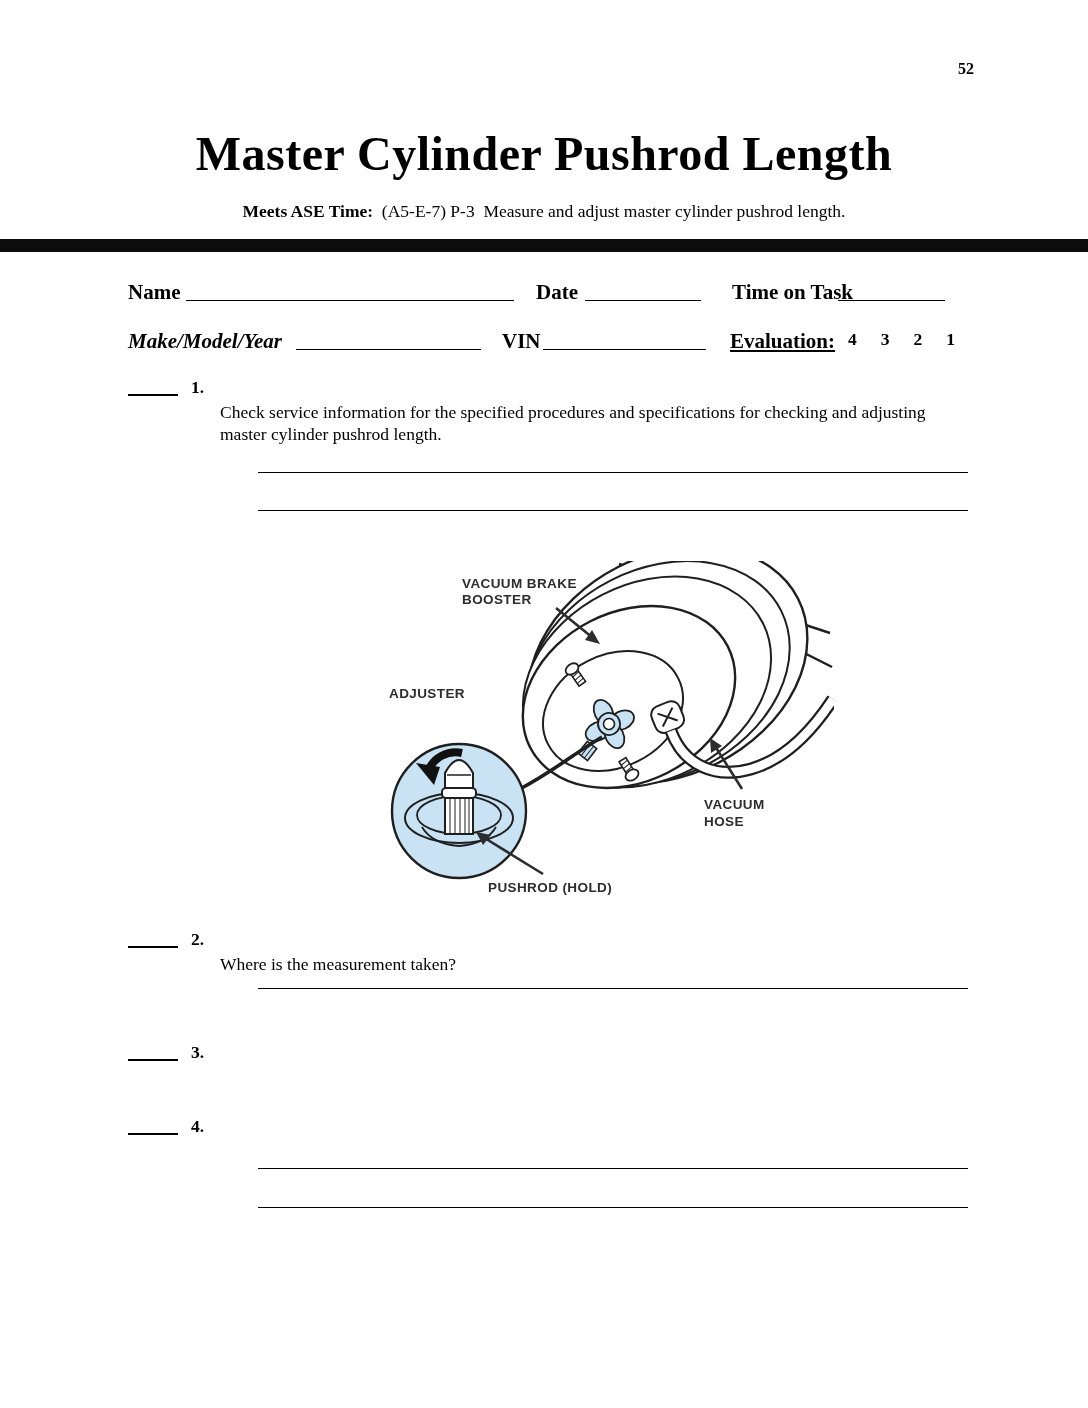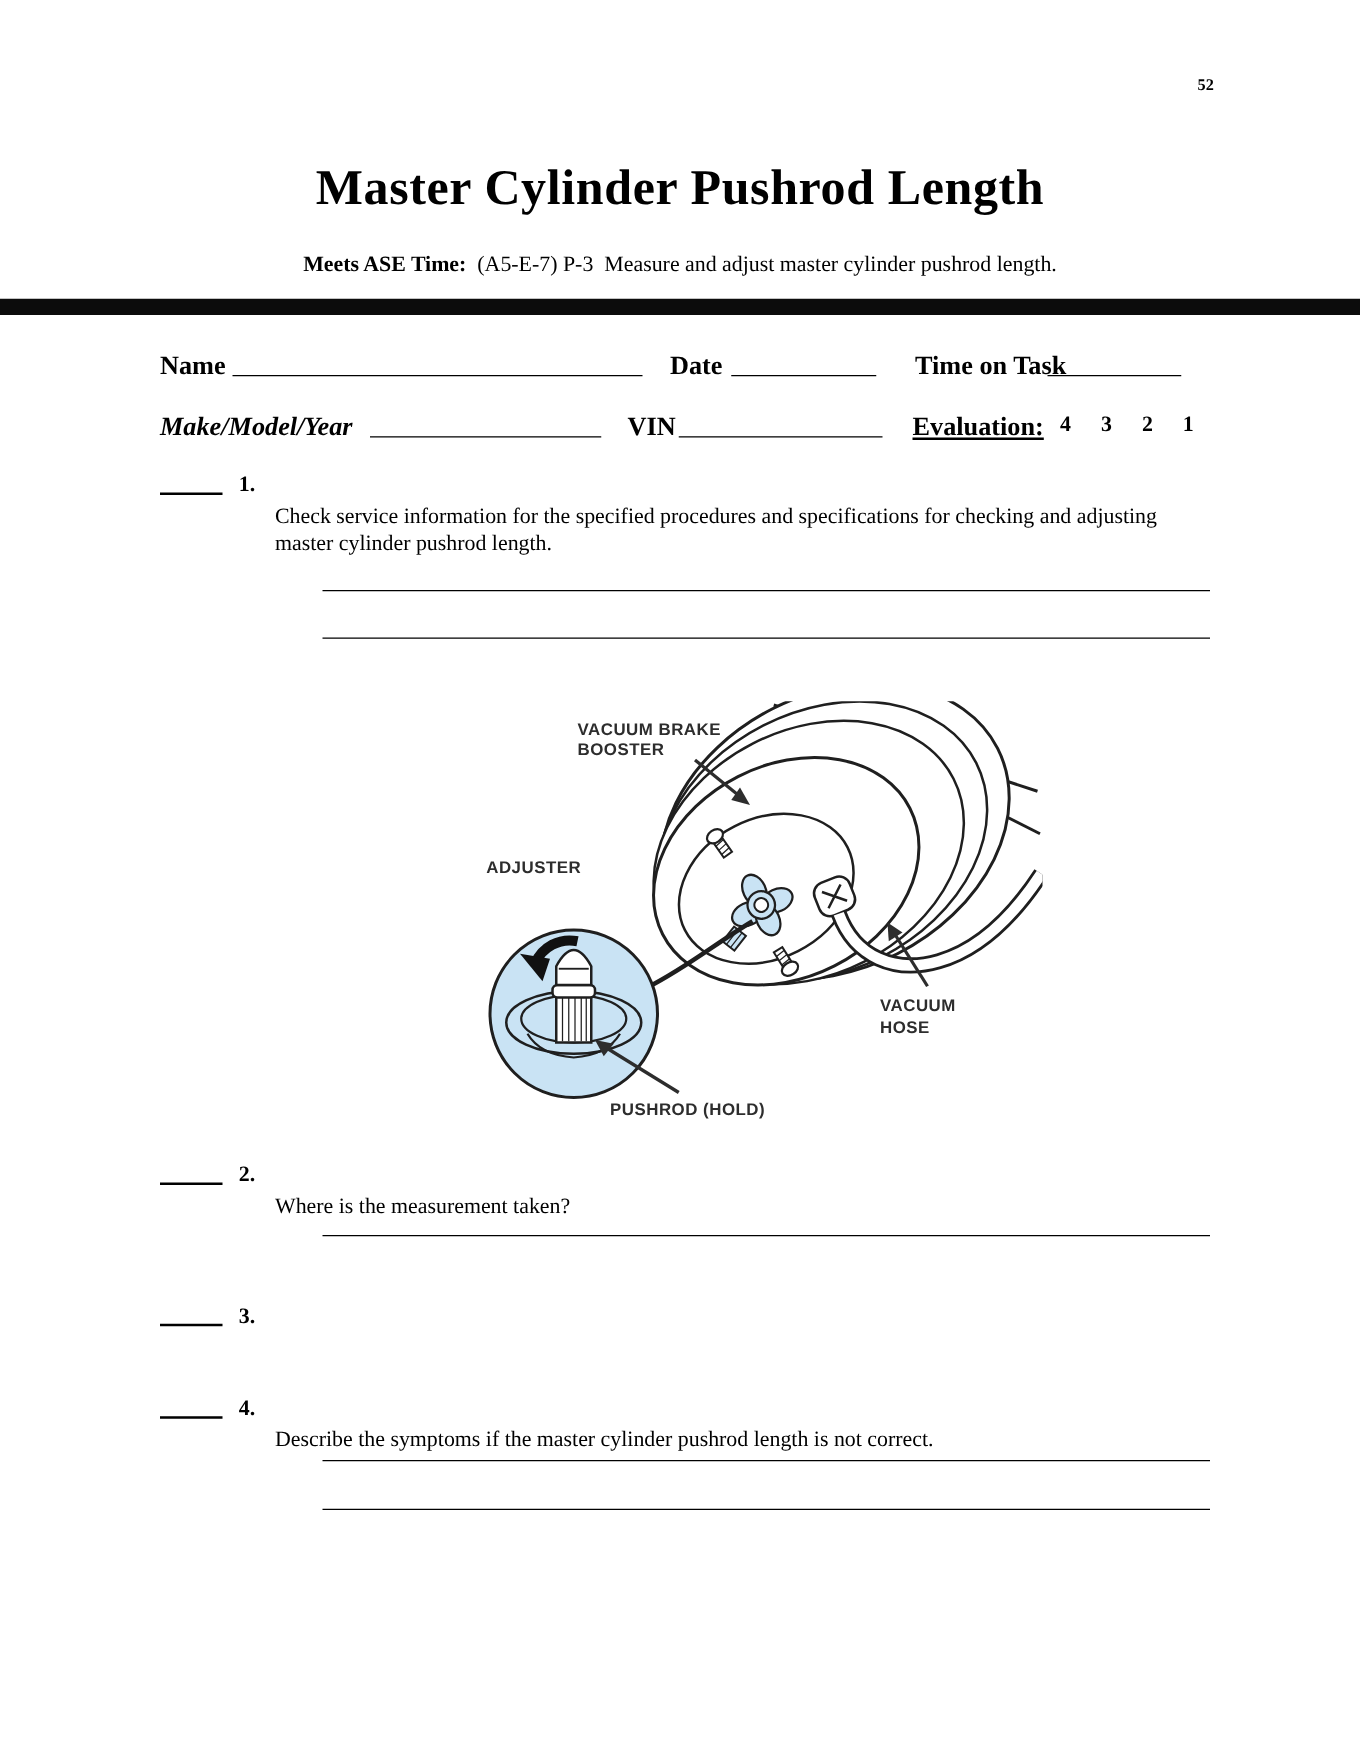--- a/index.html
+++ b/index.html
@@ -6,25 +6,25 @@
   html,body { background:#ffffff; }
   body {
     width:1088px; height:1408px;
     font-family:"Liberation Serif", serif;
     color:#000;
   }
   .page { position:relative; width:1088px; height:1408px; background:#fff; overflow:hidden; }
 
   .page-number {
     position:absolute; top:60px; left:958px;
-    font-size:13px; font-weight:bold;
+    font-size:16px; font-weight:bold;
   }
   .title {
     position:absolute; top:126px; left:0; width:100%;
-    text-align:center; font-size:40px; font-weight:bold;
+    text-align:center; font-size:48px; font-weight:bold;
     letter-spacing:0.5px;
   }
   .meets {
     position:absolute; top:201px; left:0; width:100%;
     text-align:center; font-size:17.5px; white-space:pre-wrap;
   }
   .meets .b { font-weight:bold; }
   .divider {
     position:absolute; top:239px; left:0; width:1088px; height:13px;
     background:#0c0c0c;
@@ -197,18 +197,17 @@
   <div class="answer-line" style="top:988px;"></div>
 
   <div class="question" style="top:1042px;">
     <span class="qblank"></span>
     <span class="qnum">3.</span>
   </div>
 
   <div class="question" style="top:1116px;">
     <span class="qblank"></span>
     <span class="qnum">4.</span>
-    <span class="qtext">Describe the symptoms if the master cylinder pushrod length is not correct.</span>
   </div>
   <div class="answer-line" style="top:1168px;"></div>
   <div class="answer-line" style="top:1207px;"></div>
 
 </div>
 
 </body></html>

